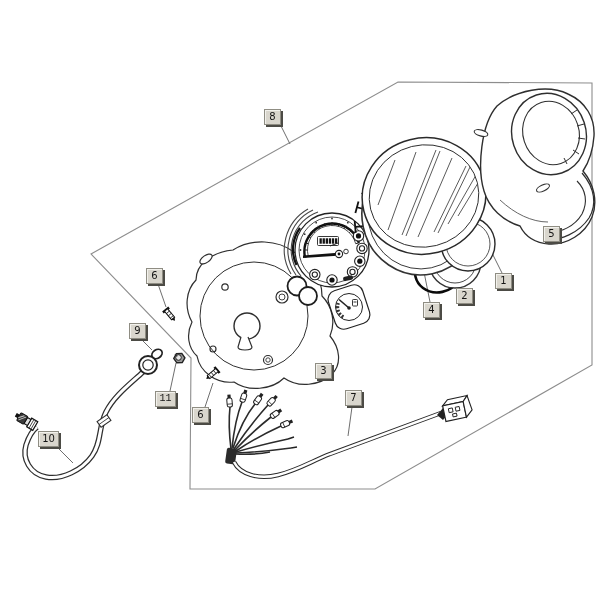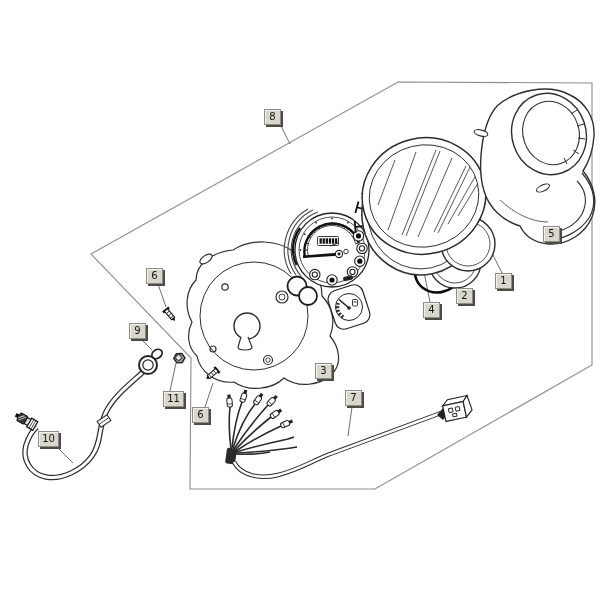--- a/index.html
+++ b/index.html
@@ -352,17 +352,17 @@
 
 <div class="callout" style="left:264px;top:109px;">8</div>
 <div class="callout" style="left:543px;top:226px;">5</div>
 <div class="callout" style="left:495px;top:273px;">1</div>
 <div class="callout" style="left:456px;top:288px;">2</div>
 <div class="callout" style="left:423px;top:302px;">4</div>
 <div class="callout" style="left:315px;top:363px;">3</div>
 <div class="callout" style="left:146px;top:268px;">6</div>
 <div class="callout" style="left:192px;top:407px;">6</div>
 <div class="callout" style="left:129px;top:323px;">9</div>
-<div class="callout wide" style="left:163px;top:391px;">11</div>
+<div class="callout wide" style="left:155px;top:391px;font-family:Liberation Mono, monospace;">11</div>
 <div class="callout wide" style="left:38px;top:431px;">10</div>
 <div class="callout" style="left:345px;top:390px;">7</div>
 
 </div>
 
 </body></html>

